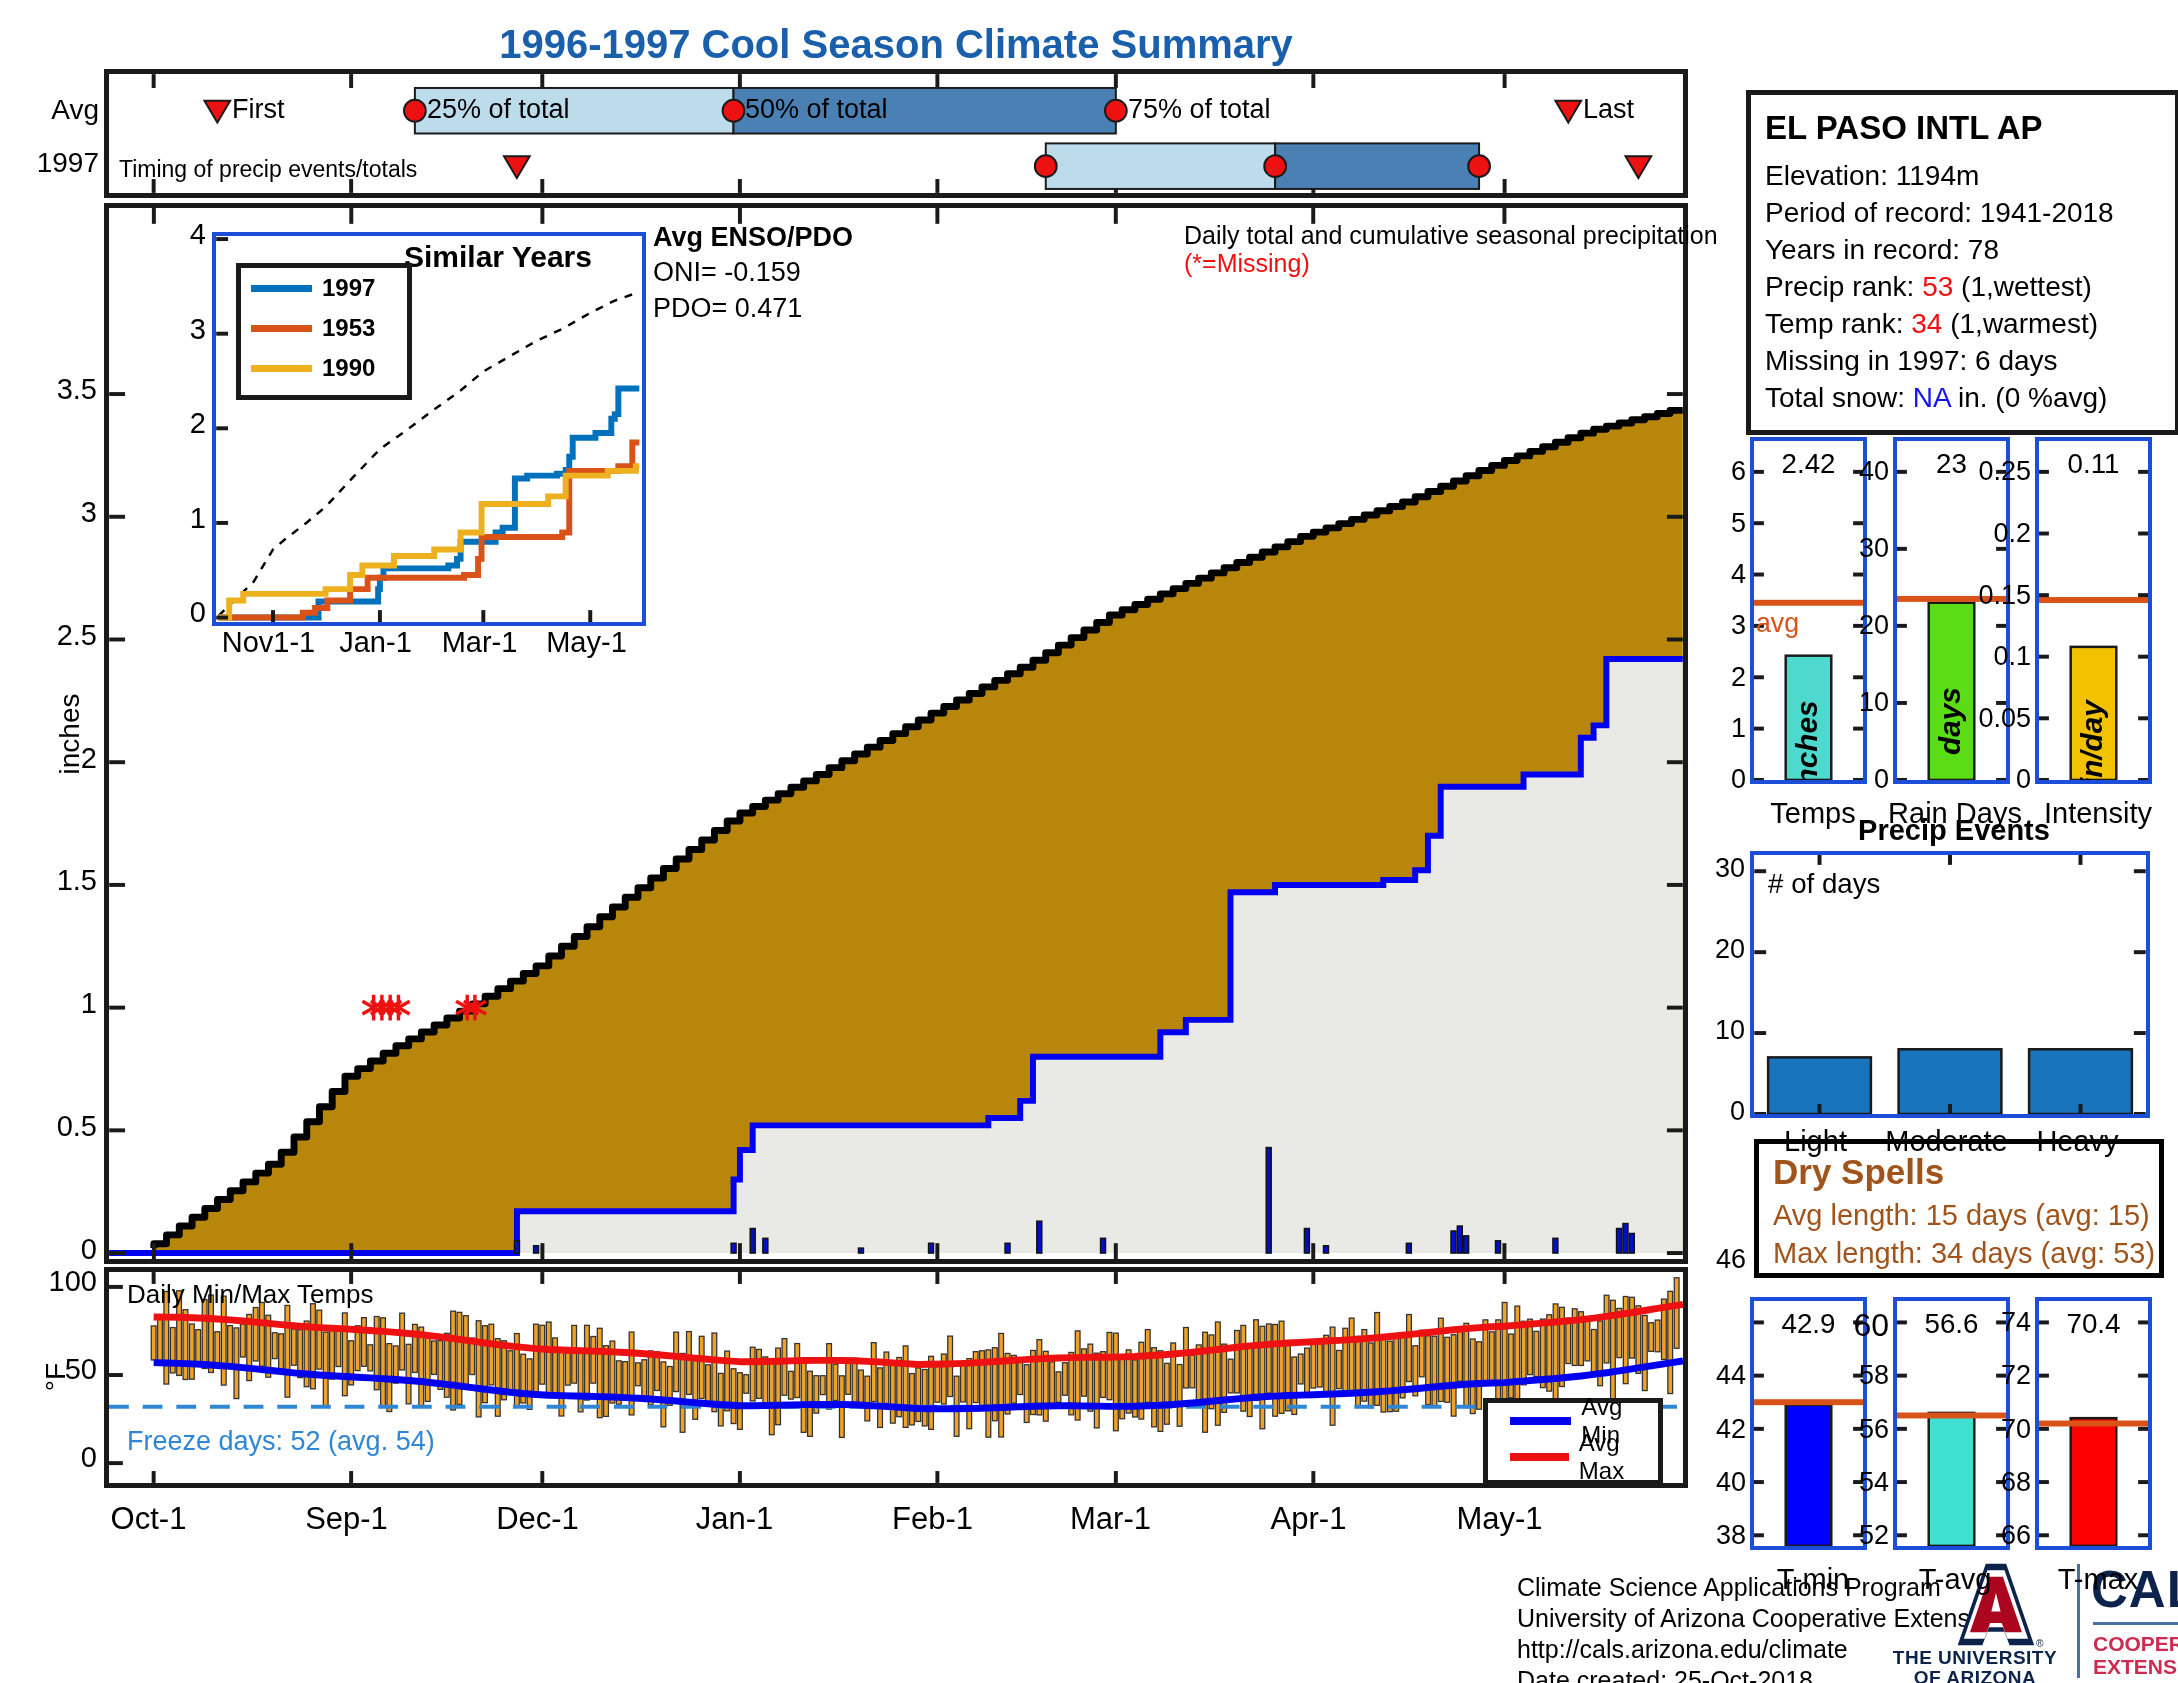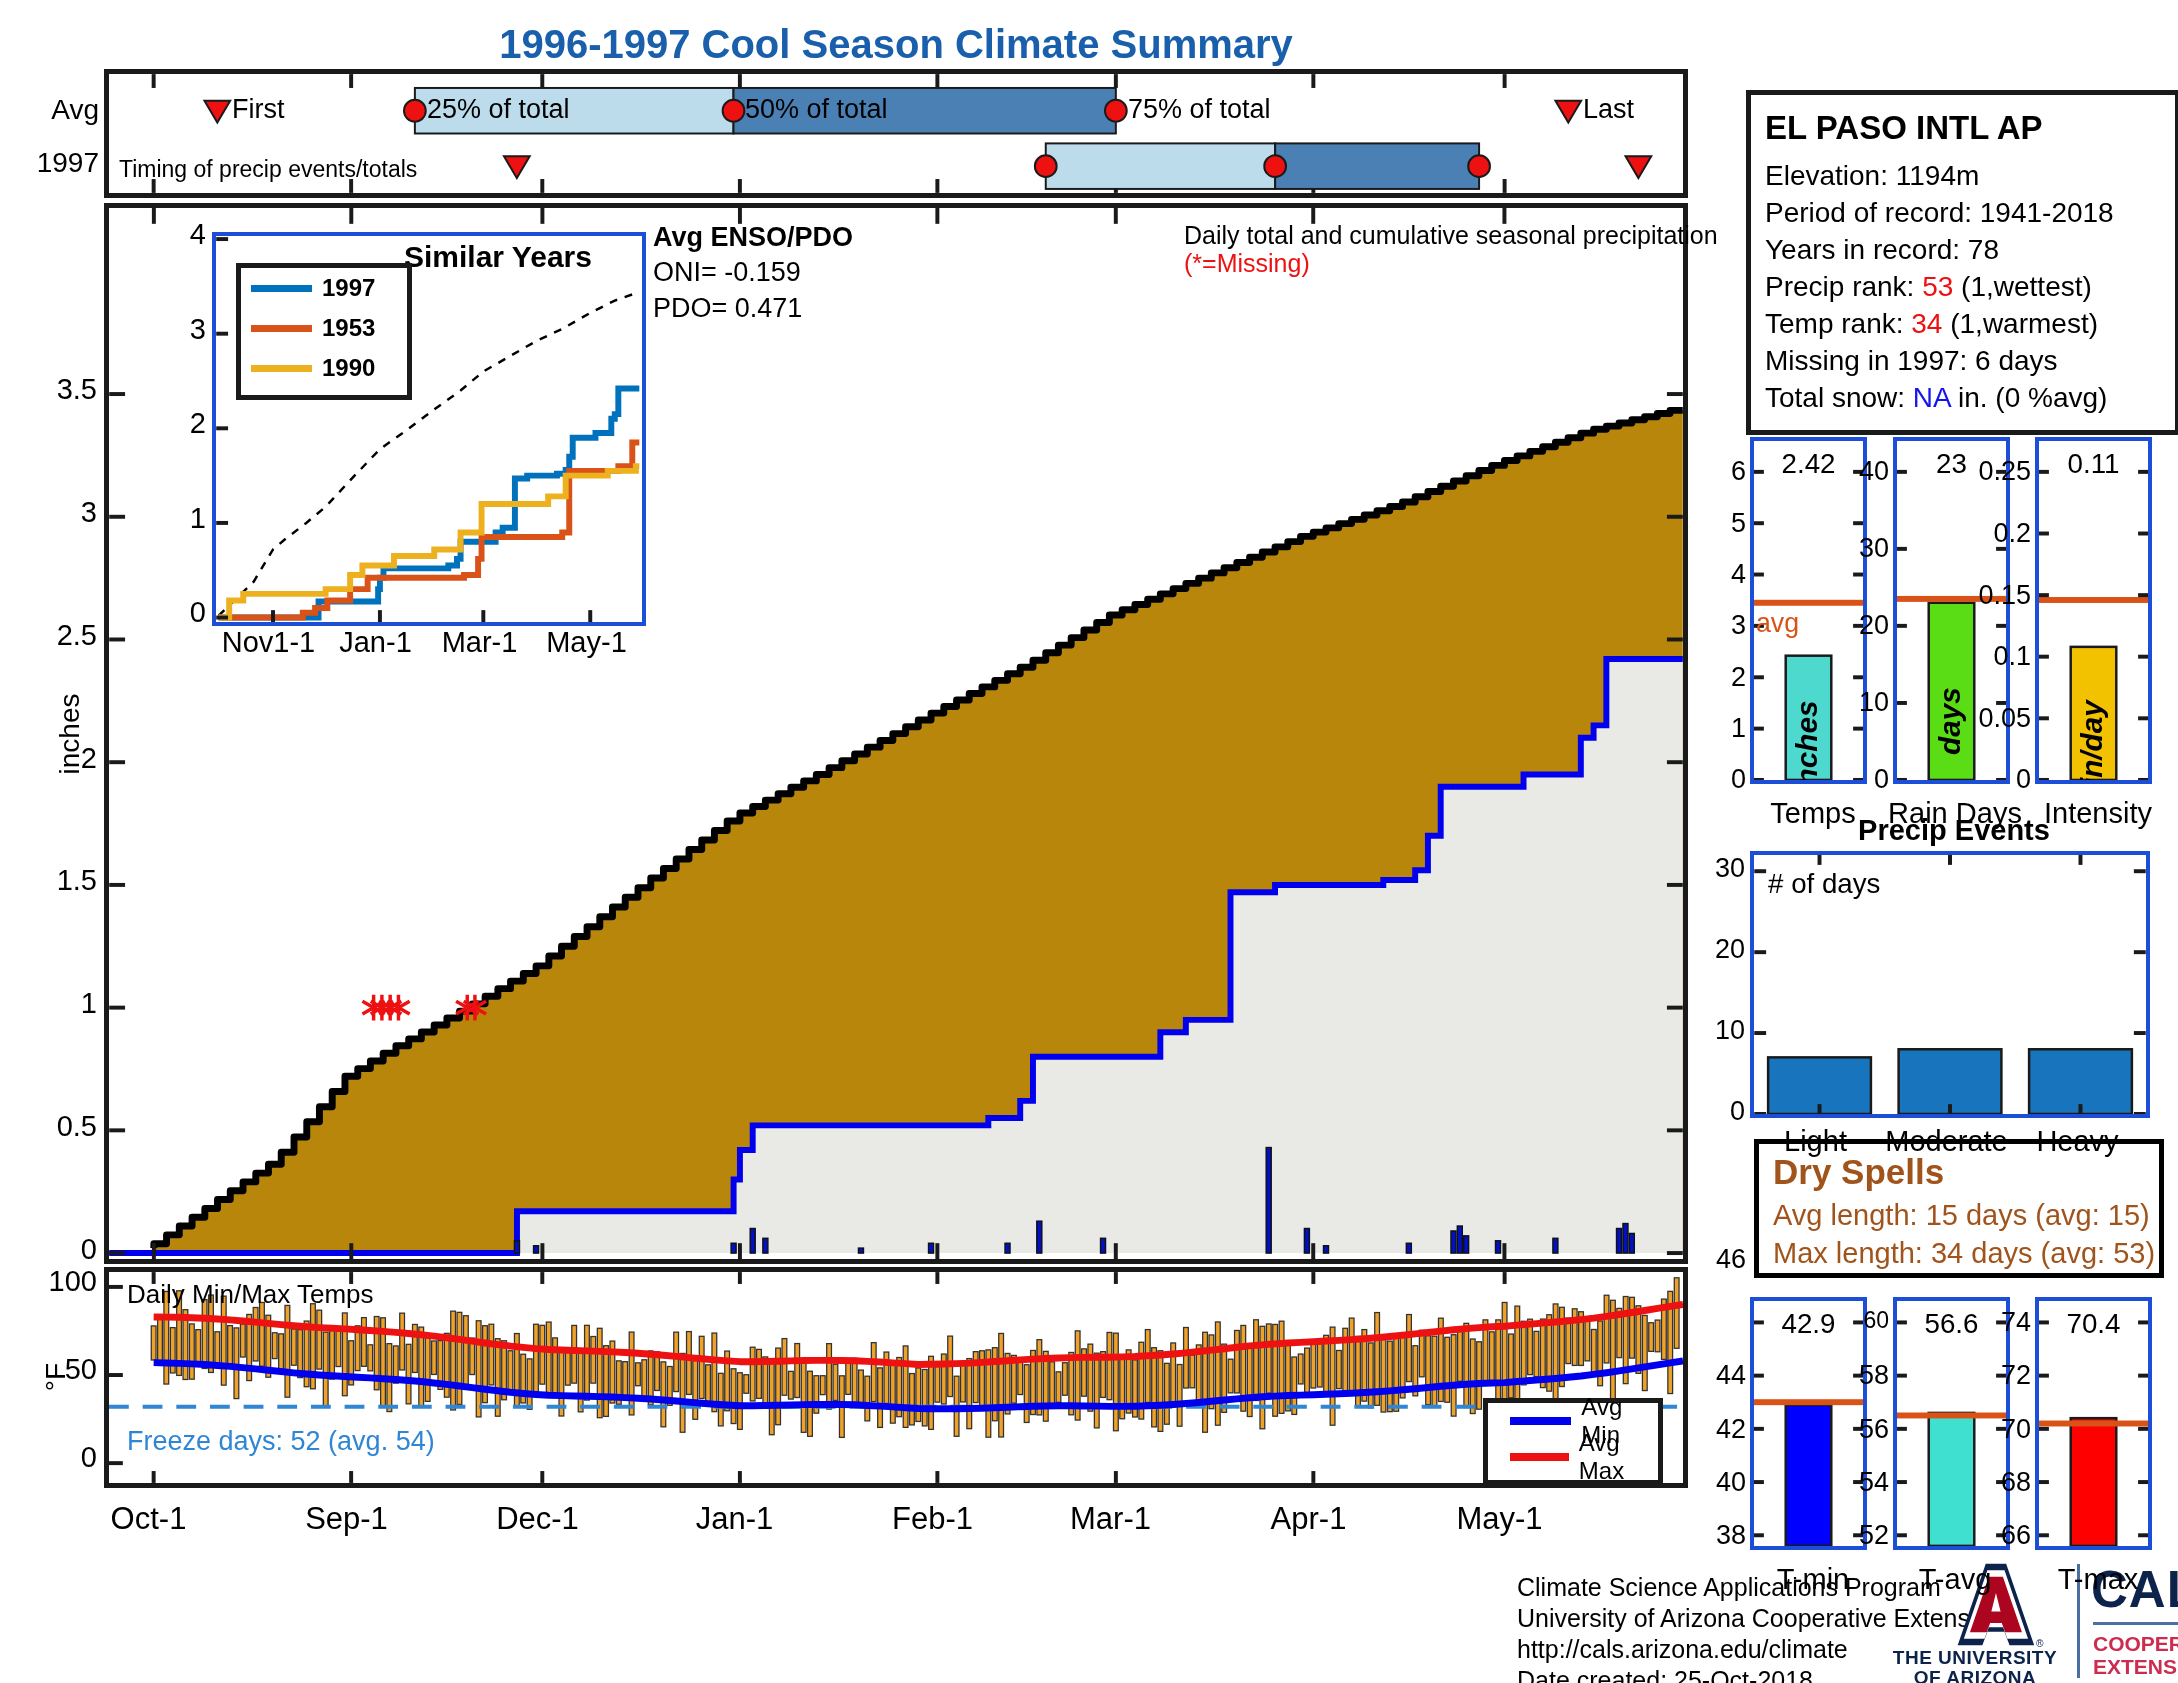--- a/index.html
+++ b/index.html
@@ -748,21 +748,21 @@
     <div class="abs" style="left: 1693px; top: 1520px; width: 53px; font-size: 27px; text-align: right;">38</div>
     <div class="abs" style="left: 1693px; top: 1467px; width: 53px; font-size: 27px; text-align: right;">40</div>
     <div class="abs" style="left: 1693px; top: 1414px; width: 53px; font-size: 27px; text-align: right;">42</div>
     <div class="abs" style="left: 1693px; top: 1360px; width: 53px; font-size: 27px; text-align: right;">44</div>
     <div class="abs" style="left: 1693px; top: 1244px; width: 53px; font-size: 27px; text-align: right;">46</div>
     <div class="abs" style="left: 1725px; top: 1563px; width: 176px; font-size: 29px; text-align: center;">T-min</div>
     <div class="abs" style="left: 1836px; top: 1520px; width: 53px; font-size: 27px; text-align: right;">52</div>
     <div class="abs" style="left: 1836px; top: 1467px; width: 53px; font-size: 27px; text-align: right;">54</div>
     <div class="abs" style="left: 1836px; top: 1414px; width: 53px; font-size: 27px; text-align: right;">56</div>
     <div class="abs" style="left: 1836px; top: 1360px; width: 53px; font-size: 27px; text-align: right;">58</div>
-    <div class="abs" style="left: 1836px; top: 1307px; width: 53px; font-size: 23px; text-align: right;">60</div>
+    <div class="abs" style="left: 1836px; top: 1307px; width: 53px; font-size: 32px; text-align: right;">60</div>
     <div class="abs" style="left: 1867px; top: 1563px; width: 176px; font-size: 29px; text-align: center;">T-avg</div>
     <div class="abs" style="left: 1978px; top: 1520px; width: 53px; font-size: 27px; text-align: right;">66</div>
     <div class="abs" style="left: 1978px; top: 1467px; width: 53px; font-size: 27px; text-align: right;">68</div>
     <div class="abs" style="left: 1978px; top: 1414px; width: 53px; font-size: 27px; text-align: right;">70</div>
     <div class="abs" style="left: 1978px; top: 1360px; width: 53px; font-size: 27px; text-align: right;">72</div>
     <div class="abs" style="left: 1978px; top: 1307px; width: 53px; font-size: 27px; text-align: right;">74</div>
     <div class="abs" style="left: 2010px; top: 1563px; width: 176px; font-size: 29px; text-align: center;">T-max</div>
     <div class="abs" style="left: 1695px; top: 1096px; width: 50px; font-size: 27px; text-align: right;">0</div>
     <div class="abs" style="left: 1695px; top: 1015px; width: 50px; font-size: 27px; text-align: right;">10</div>
     <div class="abs" style="left: 1695px; top: 934px; width: 50px; font-size: 27px; text-align: right;">20</div>

